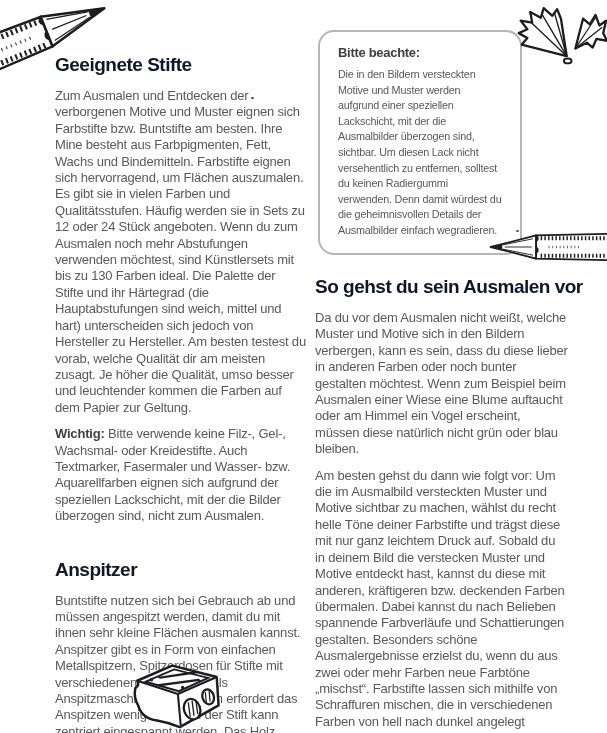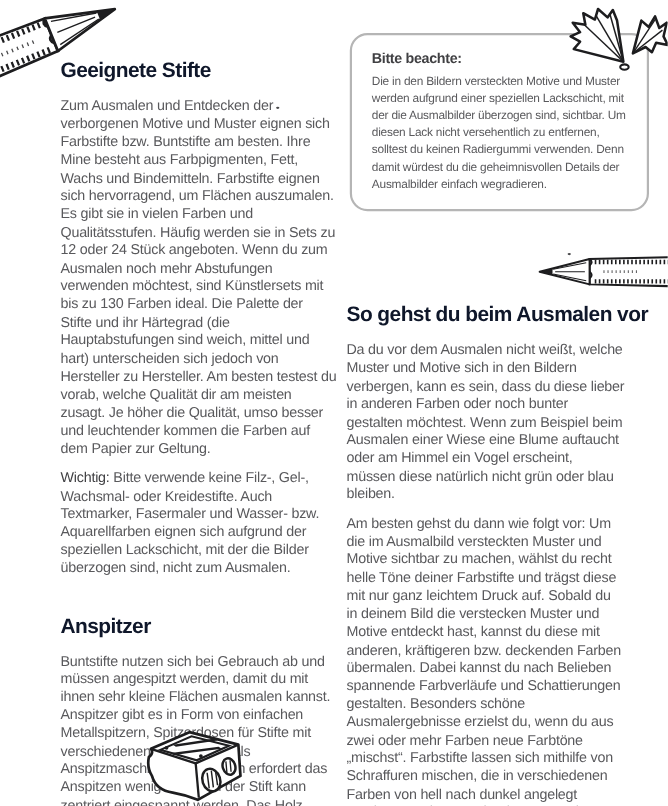--- a/index.html
+++ b/index.html
@@ -22,25 +22,25 @@
   h1.sect {
     font-size:19px; font-weight:700; color:#0f172a;
     letter-spacing:-0.5px; white-space:nowrap;
     margin:0 0 12px 0;
   }
   h1.sect2 { margin-top:34px; }
   p.body {
     font-size:13px; line-height:16.4px; color:#59595c;
     margin:0 0 10px 0;
   }
-  p.body .lead { font-weight:400; color:#404043;margin-top:11px; }
+  p.body .lead { font-weight:700; color:#404043;margin-top:11px; }
 
   
   .notice-box {
-    position:absolute; left:318px; top:30px; width:272px;
+    position:absolute; left:318px; top:30px; width:204px;
     border:2.5px solid #b5b5b5; border-radius:16px;
     background:#ffffff;
     padding:13px 16px 14px 18px;
   }
   .notice-box h2 {
     font-size:13px; font-weight:700; color:#404043;
     letter-spacing:-0.3px; margin:0 0 7px 0;
   }
   .notice-box p {
     font-size:10.8px; line-height:15.6px; color:#59595c;
@@ -123,21 +123,21 @@
       <path d="M132,9 q-6,4.8 0,9.6 q6,4.8 0,9.6 q-6,4.8 0,9.6 q6,4.6 0,9.2" fill="none" stroke="#1d1d1f" stroke-width="3"></path>
       <path d="M132,9 L206,28 L132,47 Z" fill="#ffffff" stroke="#1d1d1f" stroke-width="3" stroke-linejoin="round"></path>
       <line x1="137" y1="14.5" x2="186" y2="24.5" stroke="#1d1d1f" stroke-width="1.5"></line>
       <line x1="139" y1="28" x2="183" y2="28" stroke="#1d1d1f" stroke-width="1.5"></line>
       <line x1="137" y1="41.5" x2="186" y2="31.5" stroke="#1d1d1f" stroke-width="1.5"></line>
       <polygon points="187,23.6 206,28 187,32.4" fill="#1d1d1f"></polygon>
     </svg>
   </div>
 
   <div class="col col-right">
-    <h1 class="sect">So gehst du beim Ausmalen vor</h1>
+    <h1 class="sect">So gehst du sein Ausmalen vor</h1>
     <p class="body">Da du vor dem Ausmalen nicht weißt, welche Muster und Motive sich in den Bildern verbergen, kann es sein, dass du diese lieber in anderen Farben oder noch bunter gestalten möchtest. Wenn zum Beispiel beim Ausmalen einer Wiese eine Blume auftaucht oder am Himmel ein Vogel erscheint, müssen diese natürlich nicht grün oder blau bleiben.</p>
     <p class="body">Am besten gehst du dann wie folgt vor: Um die im Ausmalbild versteckten Muster und Motive sichtbar zu machen, wählst du recht helle Töne deiner Farbstifte und trägst diese mit nur ganz leichtem Druck auf. Sobald du in deinem Bild die verstecken Muster und Motive entdeckt hast, kannst du diese mit anderen, kräftigeren bzw. deckenden Farben übermalen. Dabei kannst du nach Belieben spannende Farbverläufe und Schattierungen gestalten. Besonders schöne Ausmalergebnisse erzielst du, wenn du aus zwei oder mehr Farben neue Farbtöne „mischst“. Farbstifte lassen sich mithilfe von Schraffuren mischen, die in verschiedenen Farben von hell nach dunkel angelegt werden – nach Wunsch mit zartem oder kräftigem Farbauftrag.</p>
   </div>
 
   <div class="illu sharpener">
     <svg viewBox="0 0 112 80">
       <path d="M13,34 Q18,30 15,26 L52,10 L99,22 L101,52 L60,75 Q48,70 36,68 Q20,66 16,52 Q11,44 13,34 Z" fill="#ffffff" stroke="#1d1d1f" stroke-width="2.6" stroke-linejoin="round"></path>
       <path d="M99,22 L58,40 L15,26" fill="none" stroke="#1d1d1f" stroke-width="2.2" stroke-linejoin="round"></path>
       <line x1="58" y1="40" x2="61" y2="73" stroke="#1d1d1f" stroke-width="2.2"></line>
       <path d="M24,27 L54,14 L90,23 L59,37 Z" fill="#ffffff" stroke="#1d1d1f" stroke-width="2"></path>

